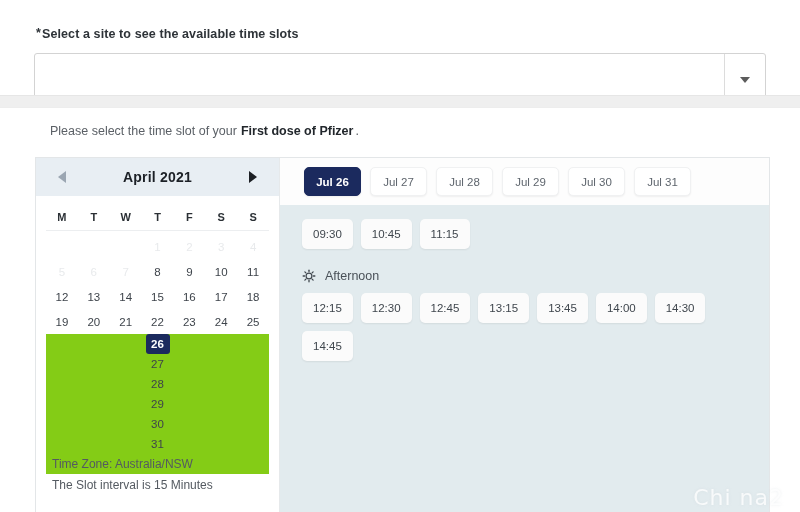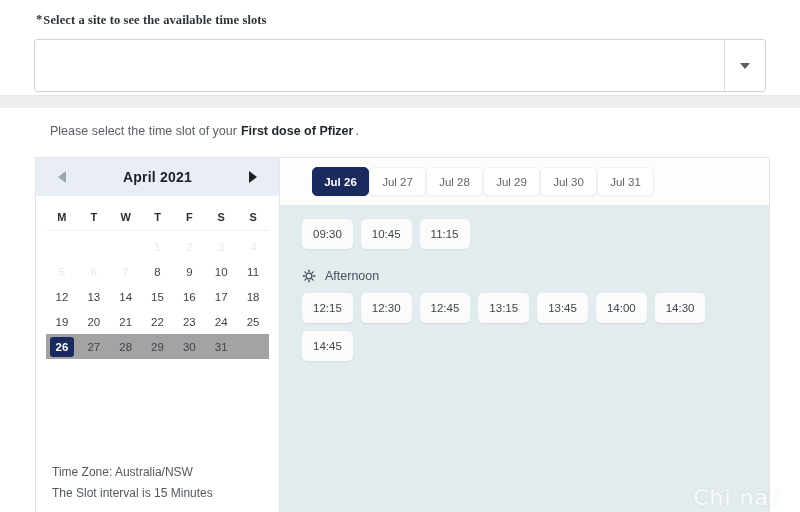--- a/index.html
+++ b/index.html
@@ -17,25 +17,24 @@
   .page {
     position: relative;
     width: 800px;
     height: 512px;
     background: #ffffff;
   }
 
   
   .site-block {
     position: absolute;
-    left: 0; top: 4px;
+    left: 0; top: 18px;
     width: 800px;
     height: 95px;
     background: #ffffff;
-    font-family: Liberation Serif, serif;
   }
   .site-label {
     position: absolute;
     left: 36px;
     top: 8px;
     font-size: 12.5px;
     font-weight: 700;
     color: #2e3338;
     letter-spacing: 0.1px;
     white-space: nowrap;
@@ -204,21 +203,22 @@
   }
   .cal-dow-row {
     border-bottom: 1px solid #eceef0;
     margin-bottom: 3px;
   }
   .cal-cell.disabled {
     color: #e8eaec;
   }
   .cal-cell.blank { color: transparent; }
   .cal-row.shaded {
-    background: #a3a3a3;
+    background: #84cc16;
+    flex-direction: column;
   }
   .cal-cell.selected .daynum {
     background: #1b2a5e;
     color: #ffffff;
     width: 24px;
     height: 20px;
     border-radius: 3px;
     display: flex;
     align-items: center;
     justify-content: center;
@@ -228,21 +228,21 @@
   .daynum {
     display: flex;
     align-items: center;
     justify-content: center;
     width: 24px;
     height: 20px;
   }
   .cal-footer {
     position: absolute;
     left: 0;
-    bottom: 8px;
+    bottom: 16px;
     width: 100%;
     padding: 0 16px;
     box-sizing: border-box;
   }
   .cal-footer div {
     font-size: 12px;
     color: #545a61;
     line-height: 21px;
     white-space: nowrap;
   }
@@ -252,22 +252,22 @@
     flex: 1 1 auto;
     background: #e2ebee;
     position: relative;
     overflow: hidden;
   }
   .tabs-strip {
     background: #fdfdfd;
     height: 47px;
     display: flex;
     align-items: center;
-    padding-left: 32px;
-    gap: 0;
+    padding-left: 24px;
+    gap: 9px;
     box-sizing: border-box;
   }
   .date-tab {
     min-width: 57px;
     height: 29px;
     border-radius: 5px;
     background: #ffffff;
     border: 1px solid #f0f1f2;
     display: flex;
     align-items: center;

